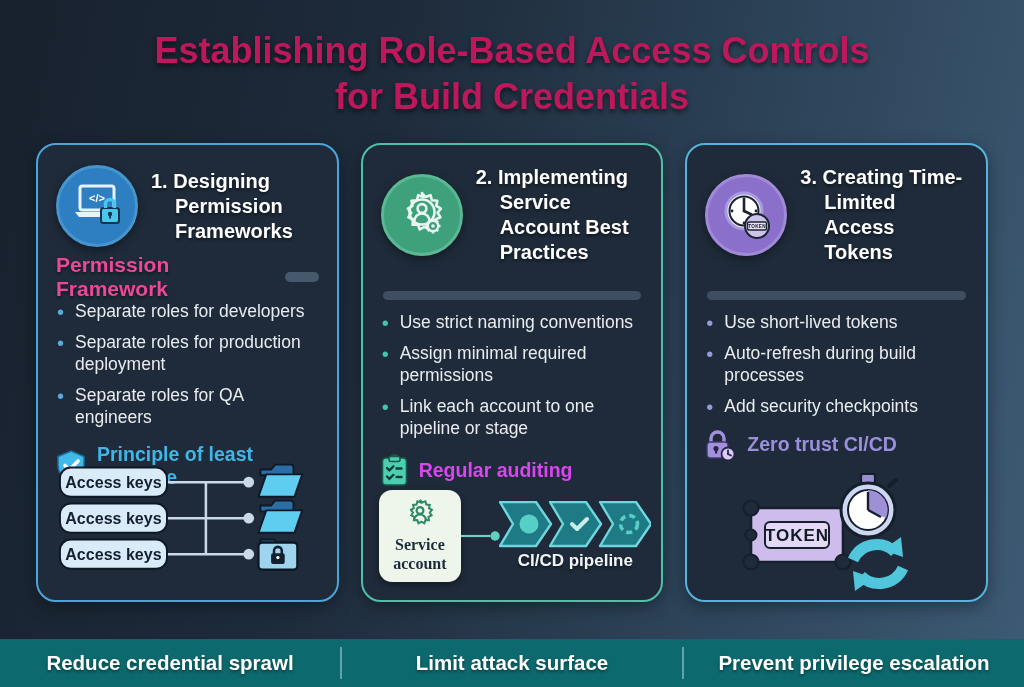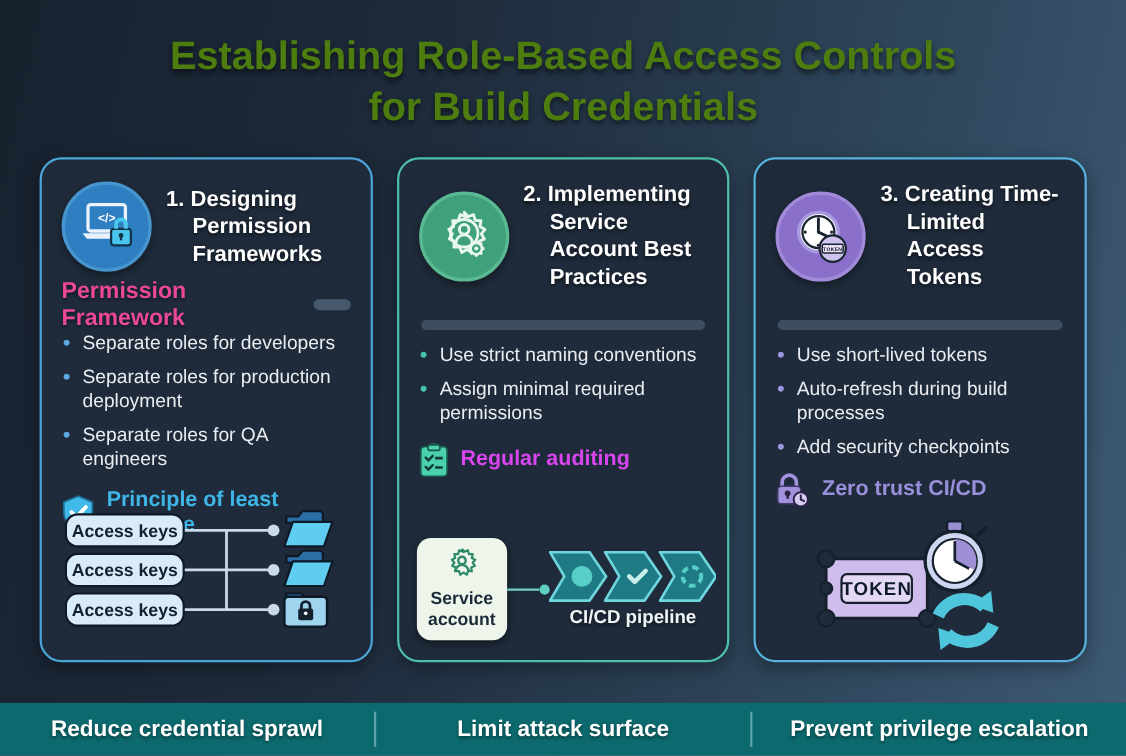--- a/index.html
+++ b/index.html
@@ -3,21 +3,21 @@
 <meta charset="utf-8">
 <style>
   html,body{margin:0;padding:0;}
   body{
     width:1024px;height:687px;position:relative;overflow:hidden;
     background:linear-gradient(102deg,#18212e 0%,#1e2b3b 35%,#2d4459 70%,#3e5a74 100%);
     font-family:"Liberation Sans",sans-serif;
   }
   .title{
     position:absolute;top:28px;left:0;width:100%;text-align:center;
-    color:#4d7c0f;font-size:36px;font-weight:bold;line-height:1.28;
+    color:#be185d;font-size:36px;font-weight:bold;line-height:1.28;
     text-shadow:0 3px 5px rgba(0,0,0,.55);
   }
   .cards{position:absolute;top:143px;left:36px;right:36px;display:flex;gap:22px;}
   .card{
     flex:1;height:459px;background:#1f2b3a;border-radius:20px;
     padding:16px 18px;box-sizing:border-box;position:relative;
     box-shadow:0 5px 16px rgba(0,0,0,.35);
   }
   .card.c1{border:2px solid #4aa6d9;}
   .card.c2{border:2px solid #4fc0a8;}
@@ -50,20 +50,21 @@
   .c3 .callout{color:#9a8fdb;margin-top:12px;}
   .callout svg{flex:none;}
   .diagram{position:absolute;left:20px;right:14px;bottom:12px;}
   .d1 svg{display:block;}
   
   .d2{display:flex;align-items:center;left:16px;right:10px;bottom:18px;}
   .svc-box{
     width:96px;background:#eef6ec;border-radius:13px;padding:8px 4px 9px;
     text-align:center;color:#1b2a38;font-size:16px;font-weight:bold;line-height:1.2;
     box-shadow:0 3px 7px rgba(0,0,0,.4);
+    font-family:Liberation Serif, serif;
   }
   .pipe-col{display:flex;flex-direction:column;align-items:center;margin-left:-2px;}
   .pipe-label{color:#f2f5f8;font-size:17px;font-weight:bold;margin-top:2px;text-shadow:0 2px 3px rgba(0,0,0,.5);}
   
   .d3{display:flex;justify-content:center;bottom:6px;}
   
   .footer{
     position:absolute;left:0;bottom:0;width:100%;height:48px;background:#0c696d;
     display:flex;align-items:center;
   }
@@ -185,20 +186,21 @@
         </svg>
       </div>
       <div class="heading">2. Implementing Service Account Best Practices</div>
     </div>
 
     <div class="divider"></div>
 
     <ul class="bullets">
       <li>Use strict naming conventions</li>
       <li>Assign minimal required permissions</li>
+      <li>Link each account to one pipeline or stage</li>
     </ul>
 
     <div class="callout">
       <svg width="27" height="32" viewBox="0 0 27 32">
         <rect x="1.5" y="4" width="24" height="27" rx="3.5" fill="#4ad0ae" stroke="#18584a" stroke-width="1.6"></rect>
         <path d="M9,4.5 a4.5,3.5 0 0 1 9,0" fill="#4ad0ae" stroke="#18584a" stroke-width="1.6"></path>
         <rect x="8" y="2.5" width="11" height="5" rx="2" fill="#4ad0ae" stroke="#18584a" stroke-width="1.6"></rect>
         <path d="M6,14 l2.4,2.4 l4,-4" fill="none" stroke="#123c33" stroke-width="2.2" stroke-linecap="round"></path>
         <line x1="14.5" y1="14.5" x2="21.5" y2="14.5" stroke="#123c33" stroke-width="2.4"></line>
         <path d="M6,22.5 l2.4,2.4 l4,-4" fill="none" stroke="#123c33" stroke-width="2.2" stroke-linecap="round"></path>

